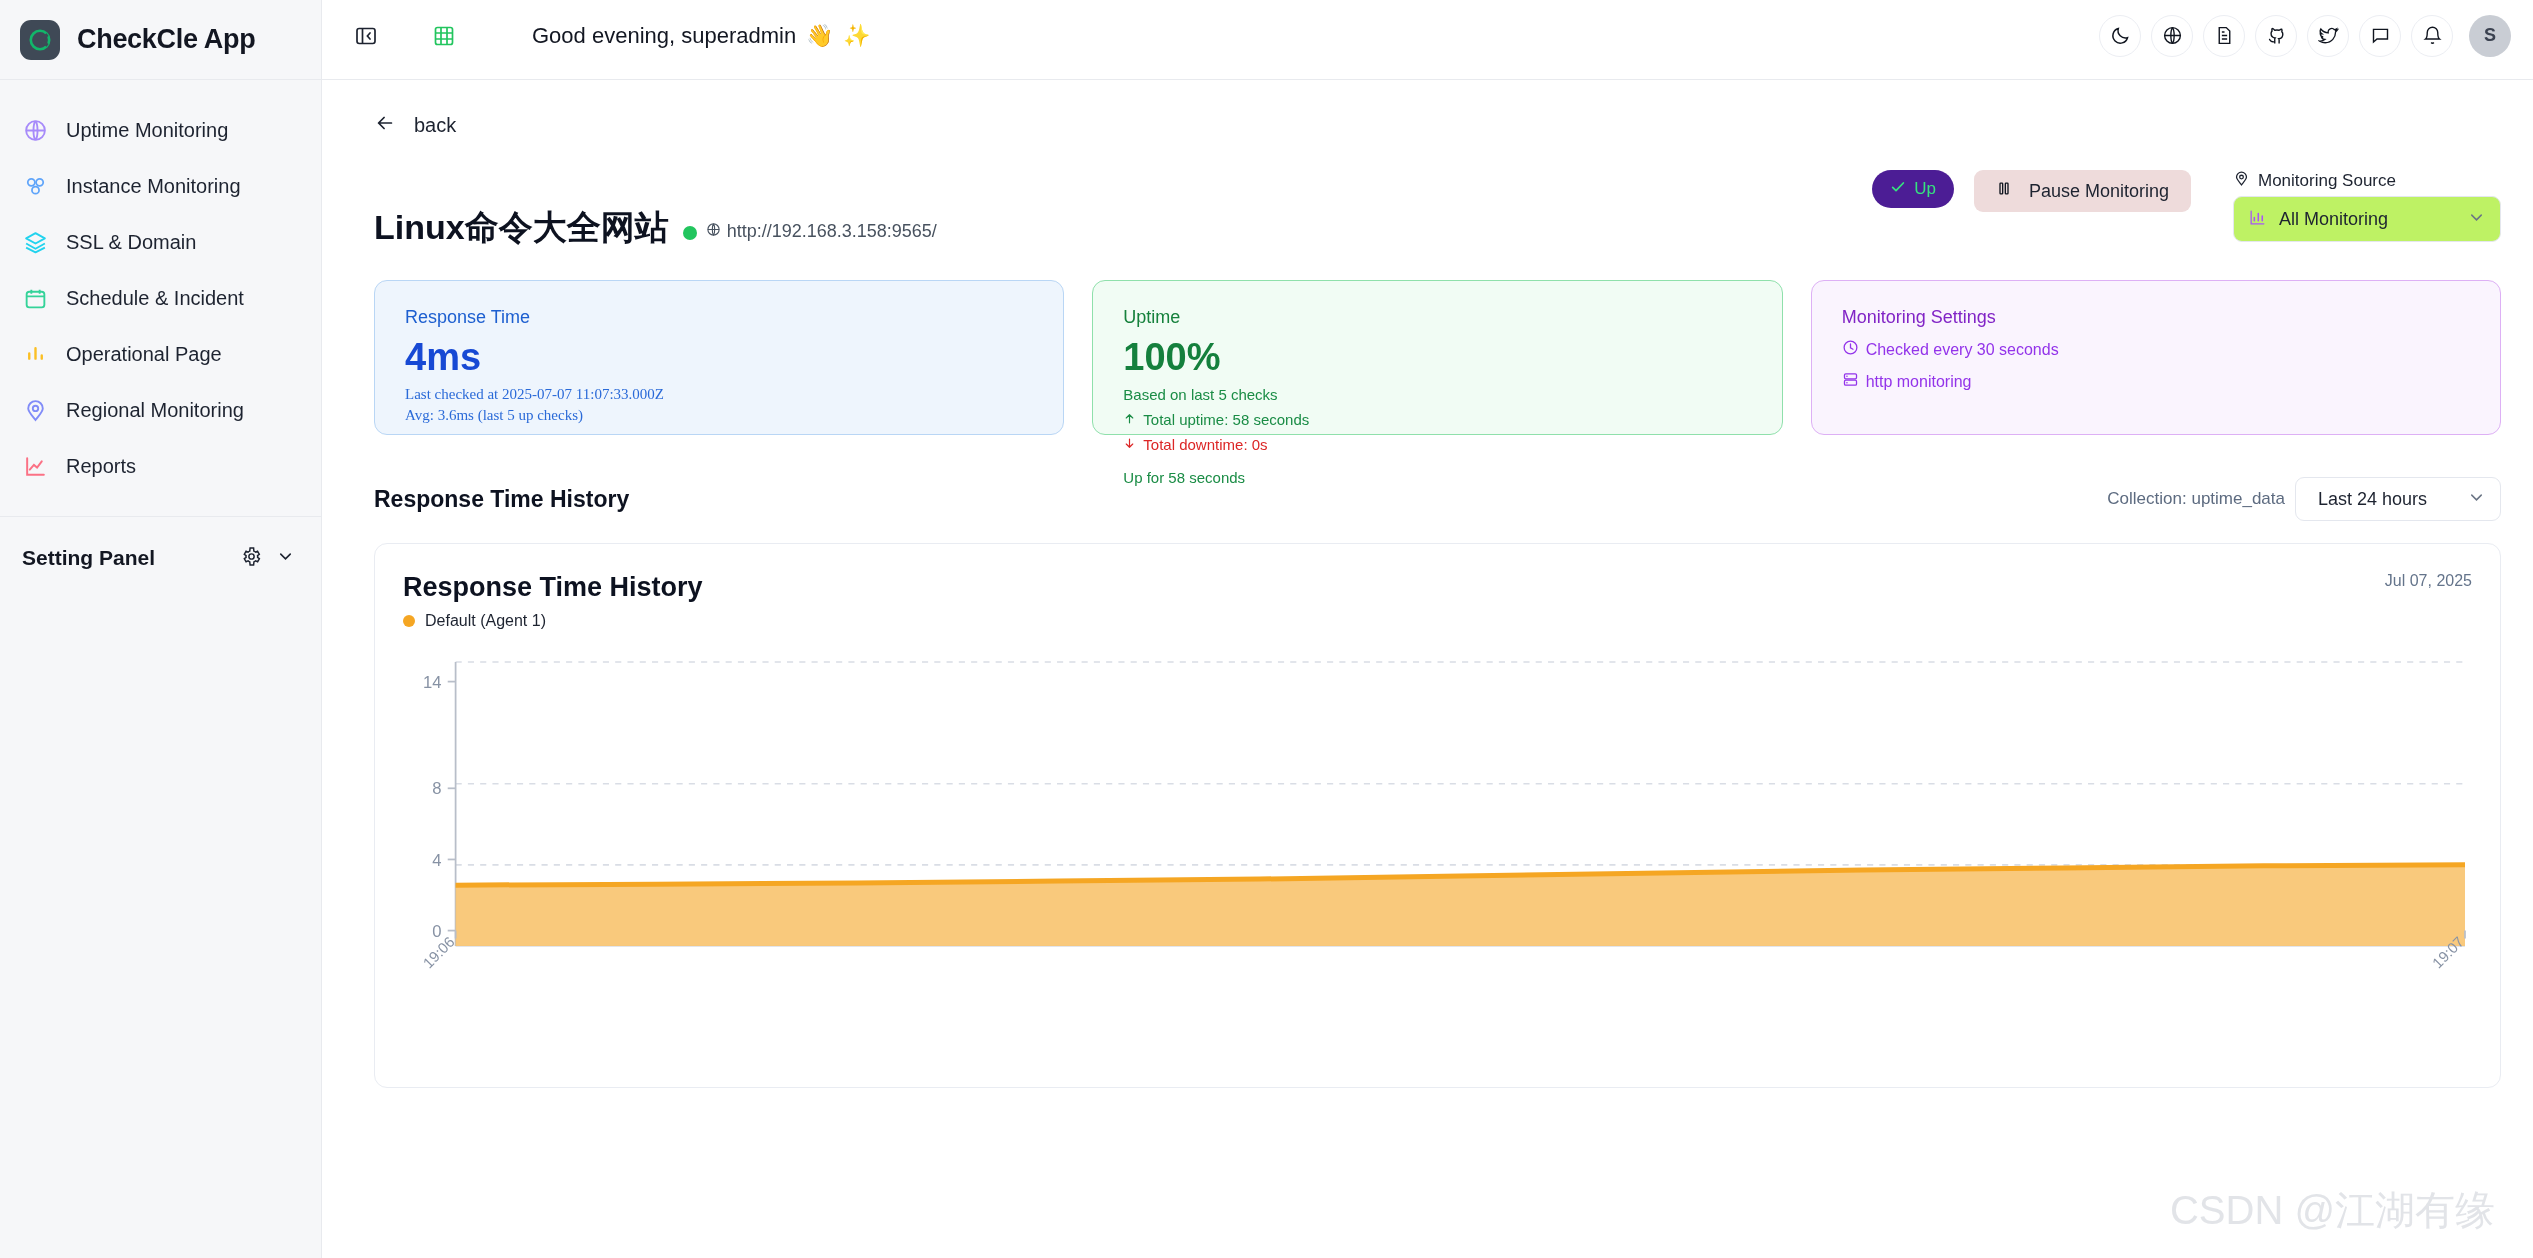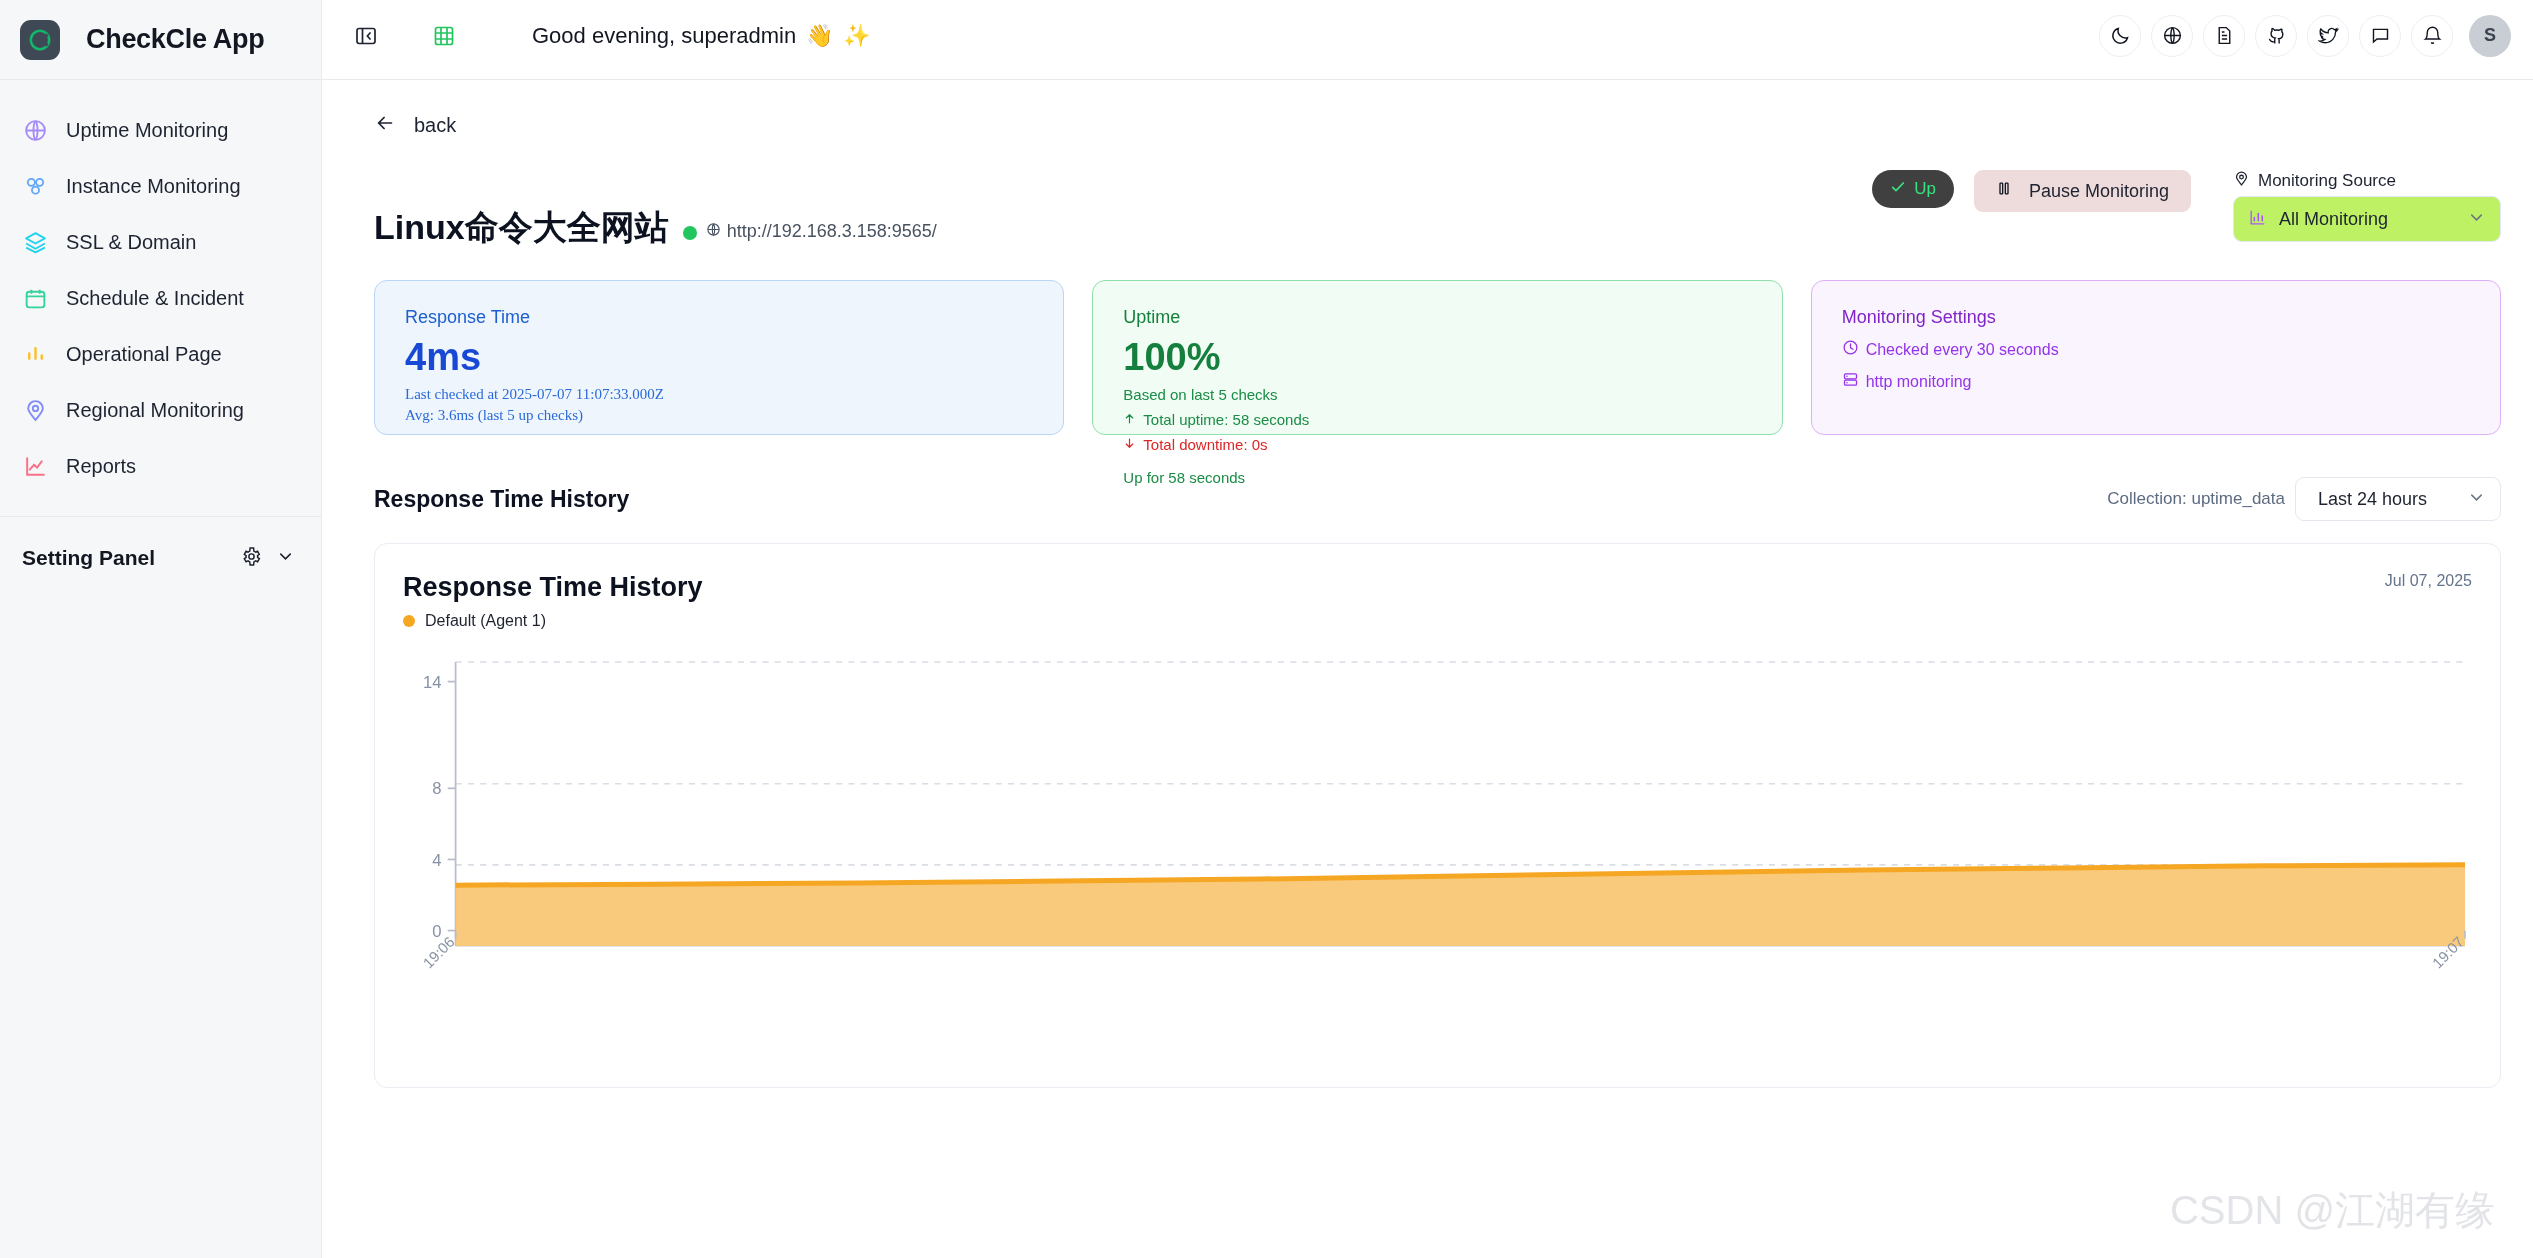--- a/index.html
+++ b/index.html
@@ -13,21 +13,21 @@
 
   
   .sidebar {
     width: 322px; height: 1258px;
     background: #f6f7f9;
     border-right: 1px solid #e8eaee;
     display: flex; flex-direction: column;
     flex: 0 0 322px;
   }
   .brand {
-    height: 80px; display: flex; align-items: center; gap: 26px;
+    height: 80px; display: flex; align-items: center; gap: 17px;
     padding: 0 0 0 20px;
     border-bottom: 1px solid #e8eaee;
   }
   .brand-logo {
     width: 40px; height: 40px; border-radius: 11px;
     background: #3f4956;
     display: flex; align-items: center; justify-content: center;
     flex: 0 0 40px;
   }
   .brand-name { font-size: 27px; font-weight: bold; color: #131722; letter-spacing: -0.3px; }
@@ -79,21 +79,21 @@
   .back-label { font-size: 20px; color: #1d2330; }
 
   .title-row { display: flex; align-items: flex-end; padding: 32px 0 0 20px; gap: 0; }
   .page-title { font-size: 34px; font-weight: bold; color: #0d1220; line-height: 1; }
   .title-dot { width: 14px; height: 14px; border-radius: 50%; background: #22c55e; margin: 0 9px 4px 14px; }
   .title-url { font-size: 18px; color: #48525f; display: flex; align-items: center; gap: 6px; margin-bottom: 2px; }
   .title-spacer { flex: 1; }
   .title-actions { display: flex; align-items: flex-start; gap: 20px; padding-bottom: 2px; }
 
   .pill-up {
-    background: #404040; color: #36e27f; border-radius: 999px;
+    background: #4c1d95; color: #36e27f; border-radius: 999px;
     height: 38px; min-width: 76px; padding: 0 18px;
     display: flex; align-items: center; justify-content: center; gap: 8px;
     font-size: 17px; cursor: pointer;
   }
   .btn-pause {
     background: #eedbdb; color: #1d2330; border-radius: 9px;
     height: 42px; padding: 0 22px; display: flex; align-items: center; gap: 17px;
     font-size: 18px; cursor: pointer; border: none;
   }
   .source-wrap { display: flex; flex-direction: column; gap: 4px; width: 268px; margin-left: 22px; }

